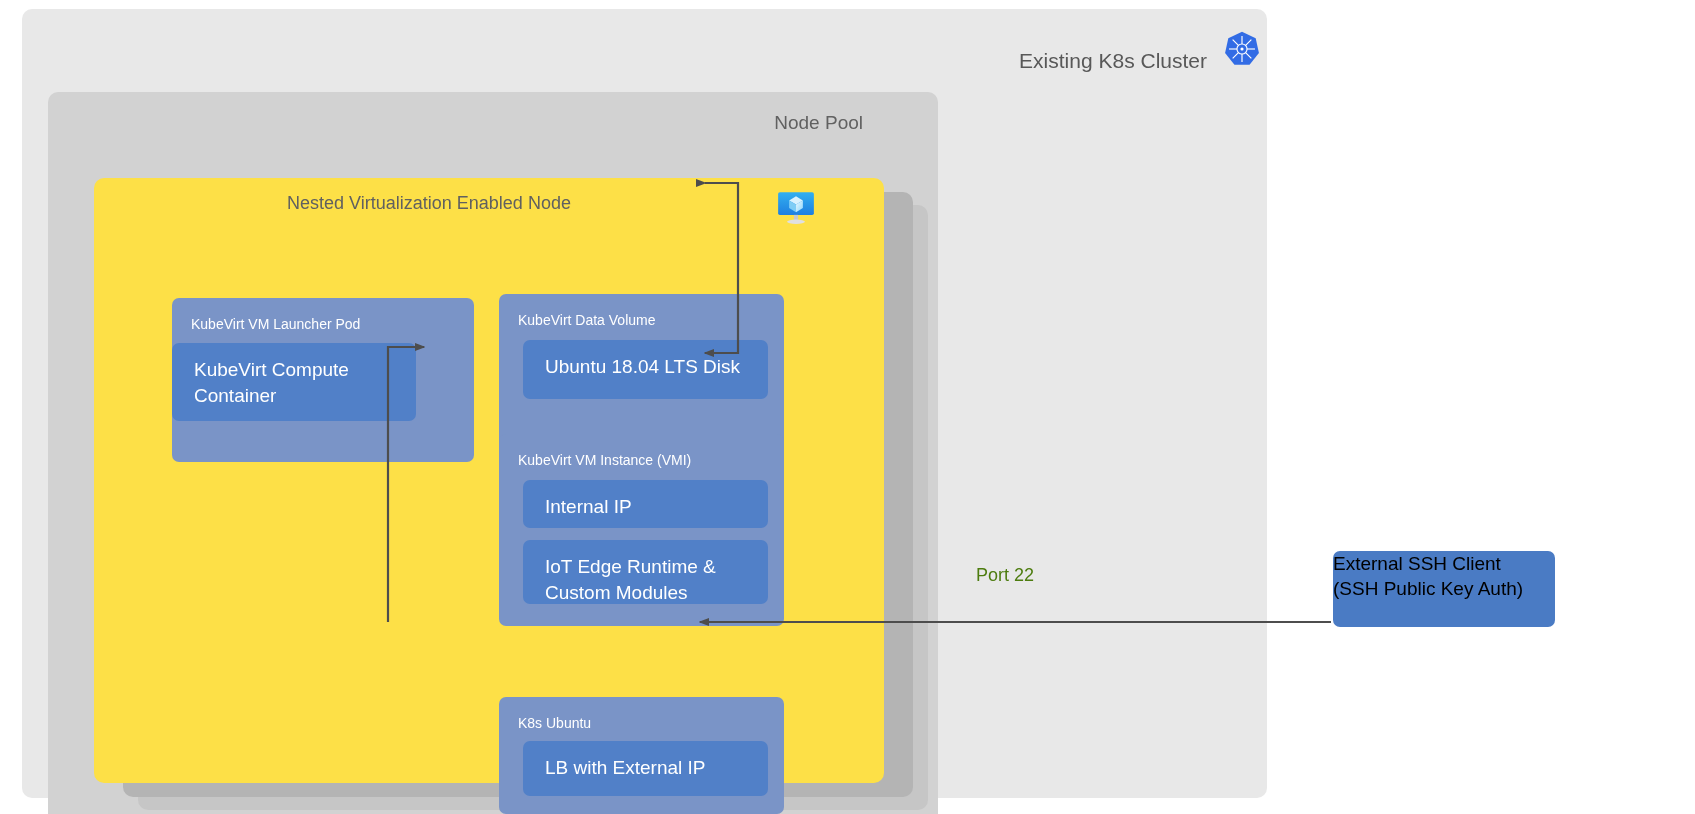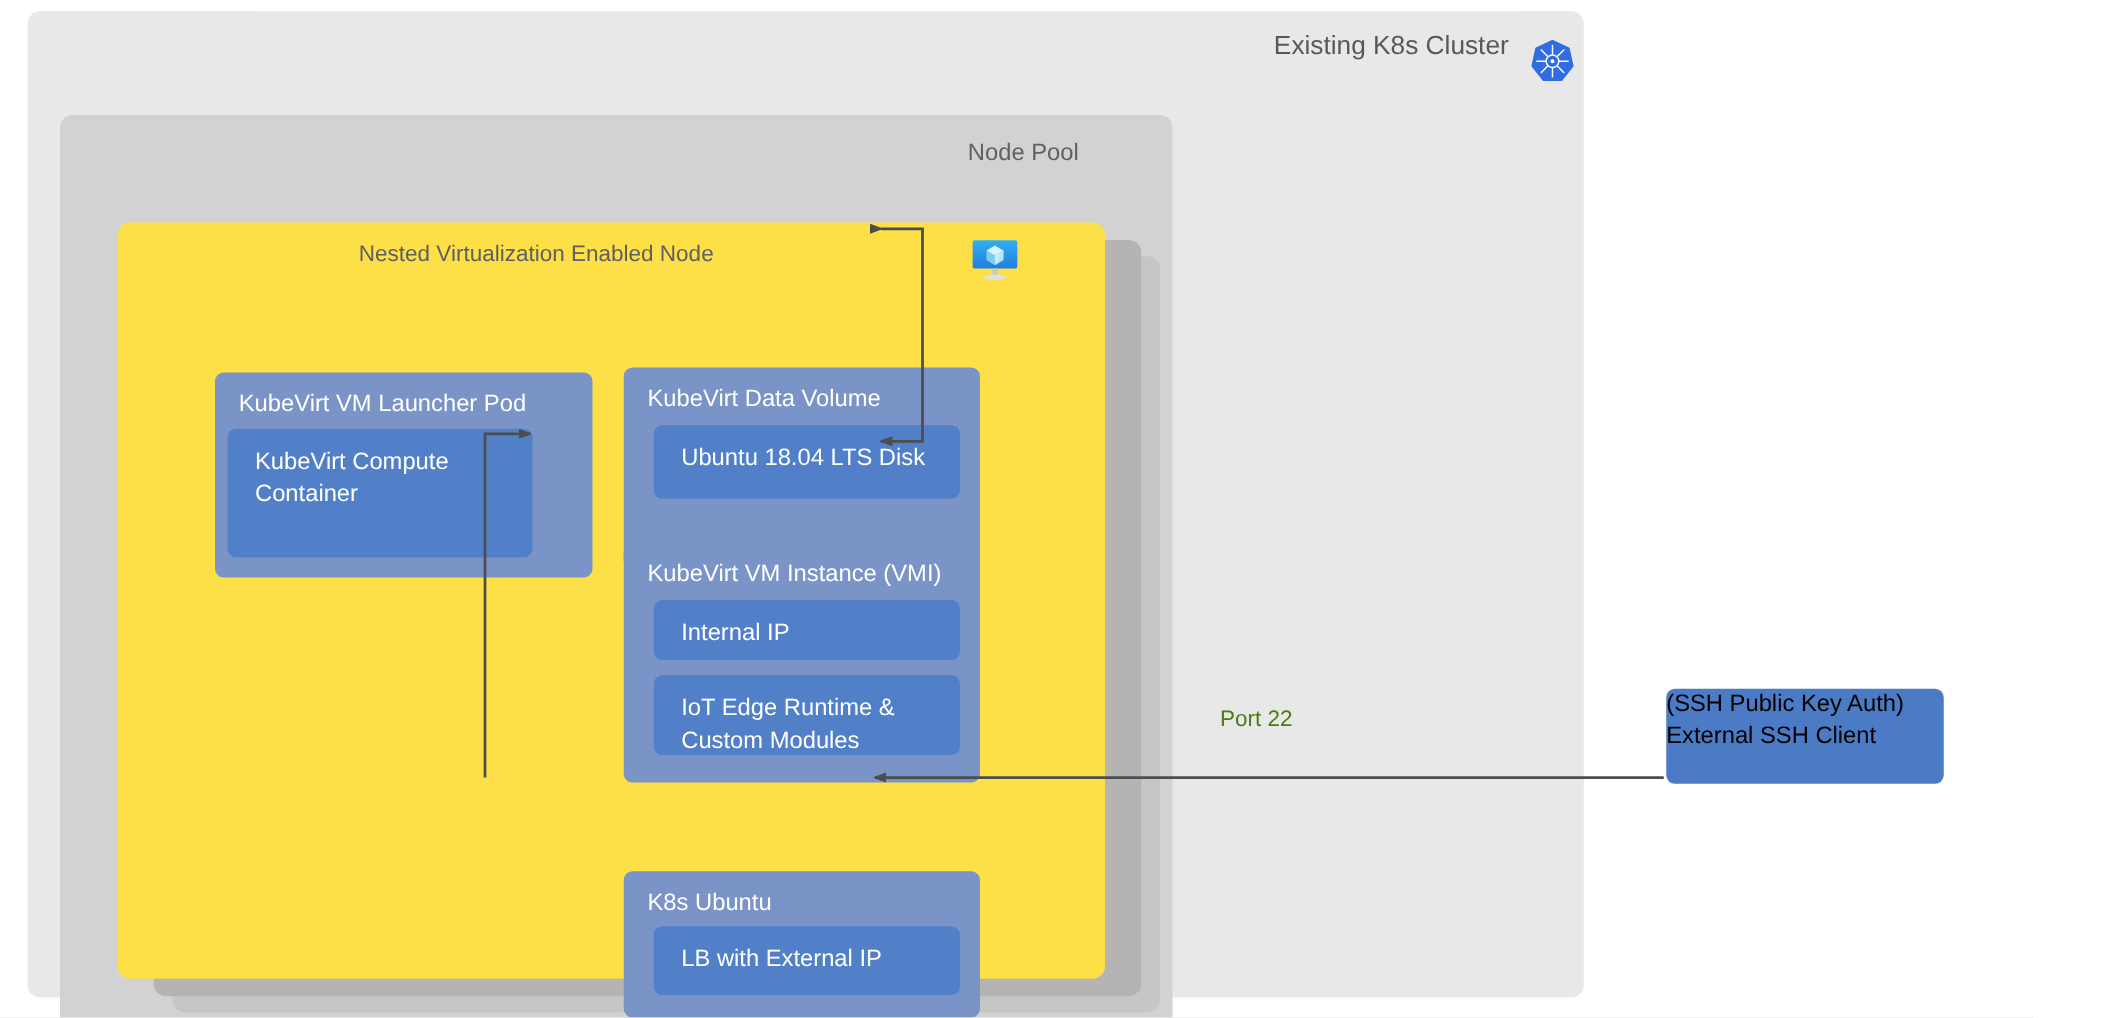--- a/index.html
+++ b/index.html
@@ -11,21 +11,21 @@
     -webkit-font-smoothing:antialiased;
   }
   .stage{position:absolute;left:0;top:0;width:1695px;height:814px;}
 
   
   .cluster{
     position:absolute;left:22px;top:9px;width:1245px;height:789px;
     background:#e8e8e8;border-radius:10px;
   }
   .cluster-label{
-    position:absolute;right:60px;top:16px;
+    position:absolute;right:60px;top:40px;
     font-size:21px;color:#585858;white-space:nowrap;
   }
   .k8s-logo{
     position:absolute;left:1202px;top:22px;width:36px;height:36px;
   }
 
   .nodepool{
     position:absolute;left:26px;top:35px;width:890px;height:740px;
     background:#d2d2d2;border-radius:10px;margin-top:48px;
   }
@@ -56,30 +56,30 @@
 
   
   .bx{
     position:absolute;border-radius:7px;box-sizing:border-box;
     color:#ffffff;
   }
   .bx-outer{background:#7a94c7;}
   .bx-inner{background:#5180c8;}
   .bx .title{
     position:absolute;left:19px;top:14px;
-    font-size:19px;line-height:24px;color:#ffffff;text-align:right;
+    font-size:14px;line-height:24px;color:#ffffff;text-align:right;
   }
   .bx .body{
     position:absolute;left:22px;top:14px;right:14px;
     font-size:19px;line-height:26px;color:#ffffff;
   }
 
   
   #launcher-pod {left:78px; top:120px; width:302px; height:164px;}
-  #compute-container {left:10px; top:45px; width:244px; height:103px;}
+  #compute-container {left:0; top:45px; width:244px; height:78px;}
 
   #data-volume {left:405px; top:116px; width:285px; height:162px;padding-left:28px;}
   #ubuntu-disk {left:24px; top:46px; width:245px; height:59px;}
 
   #vmi {left:405px; top:256px; width:285px; height:192px;}
   #internal-ip {left:24px; top:46px; width:245px; height:48px;}
   #iot-edge {left:24px; top:106px; width:245px; height:64px;}
 
   #k8s-service {left:405px; top:519px; width:285px; height:117px;}
   #lb-external {left:24px; top:44px; width:245px; height:55px;}
@@ -189,22 +189,22 @@
             <div class="body">LB with External IP</div>
           </div>
         </div>
 
       </div>
     </div>
   </div>
 
   <div id="ssh-client">
     <div class="body">
+      <div>External SSH Client</div>
       <div>(SSH Public Key Auth)</div>
-      <div>External SSH Client</div>
     </div>
   </div>
 
   <svg class="conn">
     <defs>
       <marker id="ah" markerWidth="10" markerHeight="10" refX="9" refY="4" orient="auto" markerUnits="userSpaceOnUse">
         <path d="M0,0 L11,4 L0,8 z" fill="#4d4d4d"></path>
       </marker>
     </defs>
 

